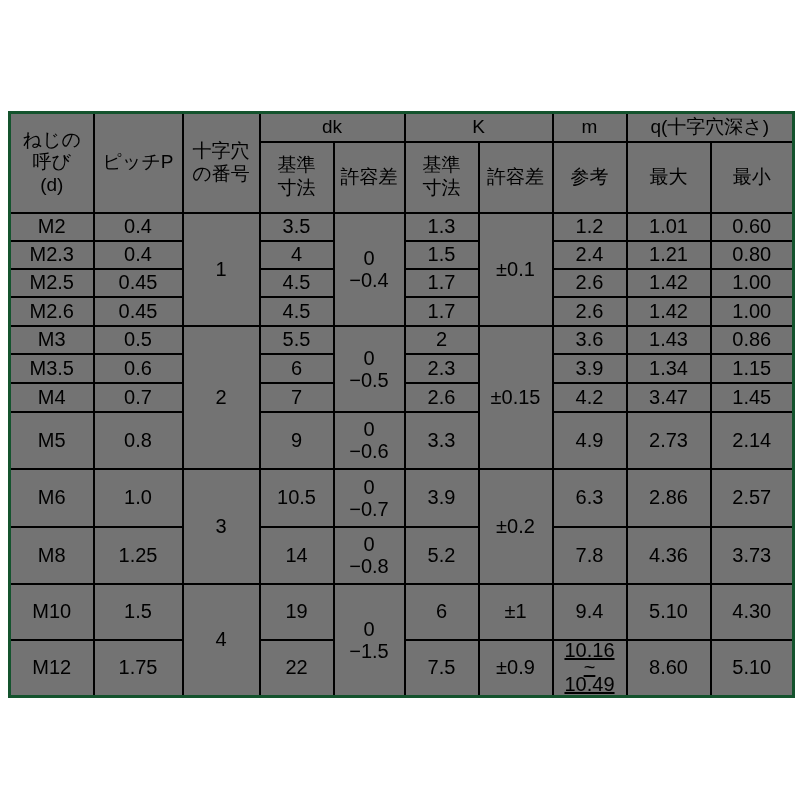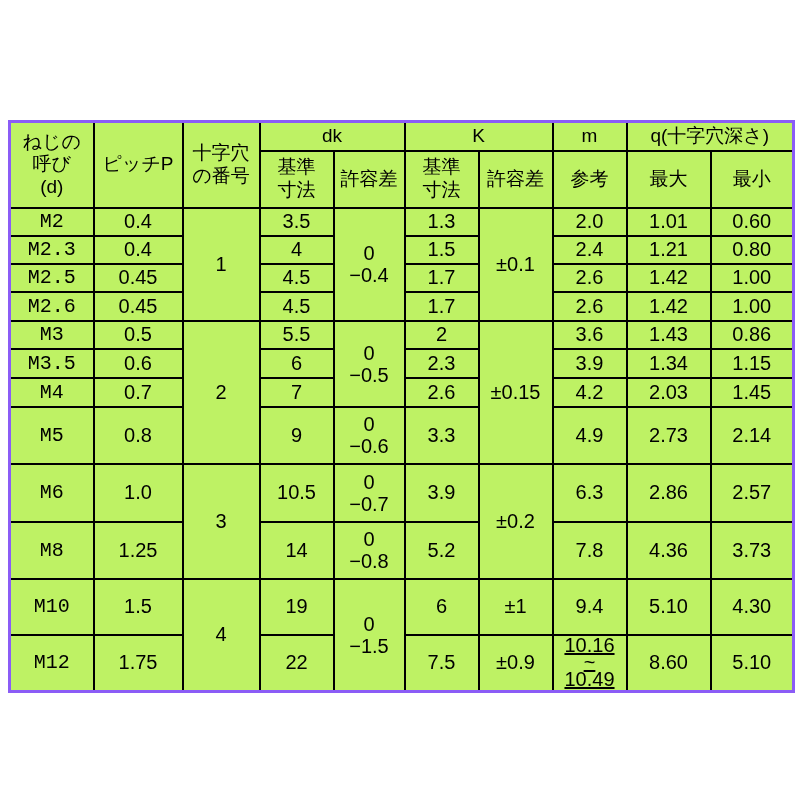--- a/index.html
+++ b/index.html
@@ -2,36 +2,36 @@
 <html><head>
 <meta charset="utf-8">
 <style>
   html,body{margin:0;padding:0;}
   body{
     width:800px;height:800px;background:#ffffff;
     font-family:"Liberation Sans","DejaVu Sans",sans-serif;
     color:#000;
   }
   .spec-table{
-    position:absolute;left:8px;top:120px;
+    position:absolute;left:8px;top:111px;
     border-collapse:collapse;table-layout:fixed;
-    background:#bef264;border:3px solid #8b5cf6;
+    background:#737373;border:3px solid #14532d;
   }
   .spec-table th,.spec-table td{
     border:2px solid #000;
     text-align:center;vertical-align:middle;
     padding:0;color:#000;overflow:hidden;
   }
   .spec-table th{font-size:19px;font-weight:400;line-height:1.2;}
   .spec-table td{font-size:20px;font-weight:400;}
   .group{font-size:22px;}
   .ml{white-space:pre-line;line-height:1.15;}
   .tol{white-space:pre-line;line-height:1.1;font-size:20px;}
   .tight{white-space:pre-line;line-height:0.85;font-size:18px;text-decoration:underline;}
-  .name{font-weight:700;font-size:20px;font-family:Liberation Mono, monospace;}
+  .name{font-weight:700;font-size:20px;}
 </style>
 </head>
 <body>
 
 <table class="spec-table">
   <colgroup>
     <col style="width:84px">
       <col style="width:89px">
       <col style="width:77px">
     <col style="width:74px">
@@ -48,21 +48,21 @@
 呼び
 (d)</th>
       <th rowspan="2">ピッチP</th>
       <th rowspan="2" class="ml">十字穴
 の番号</th>
       <th colspan="2" class="group">dk</th>
       <th colspan="2" class="group">K</th>
       <th class="group">m</th>
       <th colspan="2">q(十字穴深さ)</th>
     </tr>
-    <tr style="height:57px">
+    <tr style="height:71px">
       <th class="ml">基準
 寸法</th>
       <th>許容差</th>
       <th class="ml">基準
 寸法</th>
       <th>許容差</th>
       <th>参考</th>
       <th>最大</th>
       <th>最小</th>
     </tr>
@@ -70,21 +70,21 @@
   <tbody>
     <tr style="height:28px">
       <td class="name">M2</td>
       <td>0.4</td>
       <td rowspan="4">1</td>
       <td>3.5</td>
       <td rowspan="4" class="tol">0
 −0.4</td>
       <td>1.3</td>
       <td rowspan="4">±0.1</td>
-      <td>2.0</td>
+      <td>1.2</td>
       <td>1.01</td>
       <td>0.60</td>
     </tr>
     <tr style="height:28px">
       <td class="name">M2.3</td>
       <td>0.4</td>
       <td>4</td>
       <td>1.5</td>
       <td>2.4</td>
       <td>1.21</td>
@@ -129,21 +129,21 @@
       <td>3.9</td>
       <td>1.34</td>
       <td>1.15</td>
     </tr>
     <tr style="height:29px">
       <td class="name">M4</td>
       <td>0.7</td>
       <td>7</td>
       <td>2.6</td>
       <td>4.2</td>
-      <td>2.03</td>
+      <td>3.47</td>
       <td>1.45</td>
     </tr>
     <tr style="height:57px">
       <td class="name">M5</td>
       <td>0.8</td>
       <td>9</td>
       <td class="tol">0
 −0.6</td>
       <td>3.3</td>
       <td>4.9</td>

